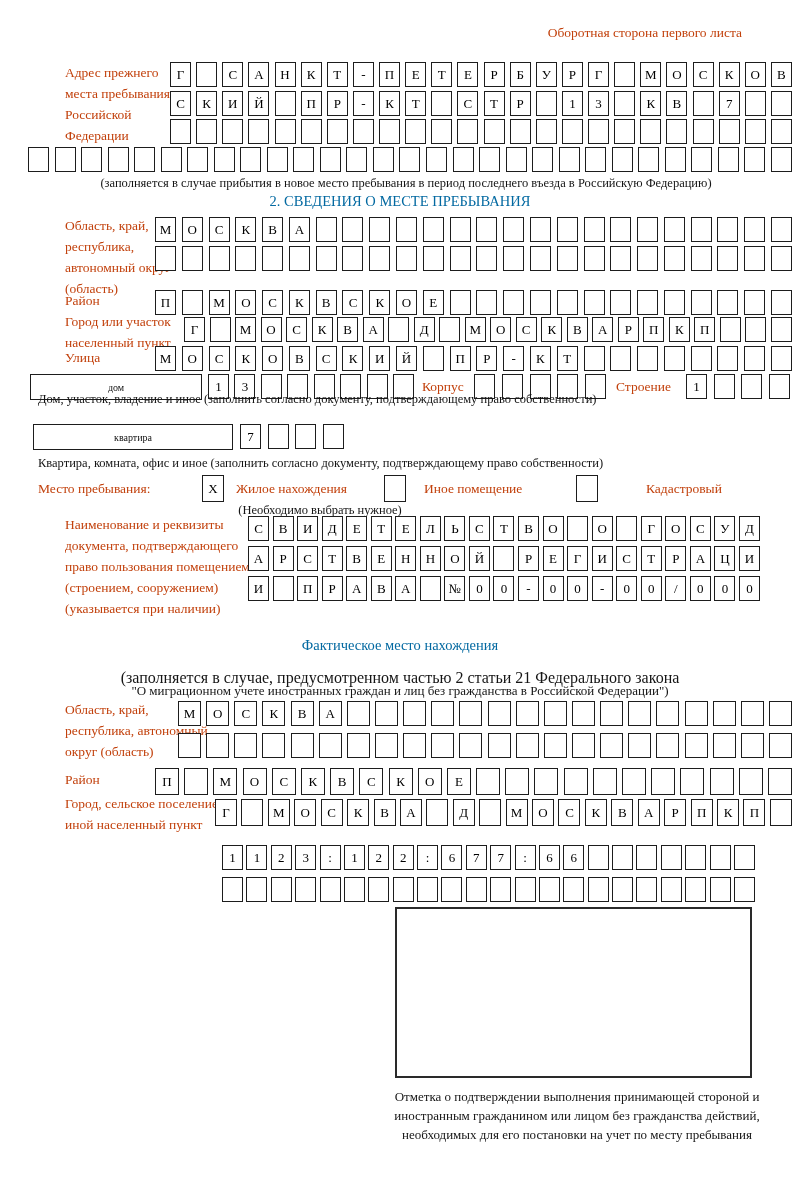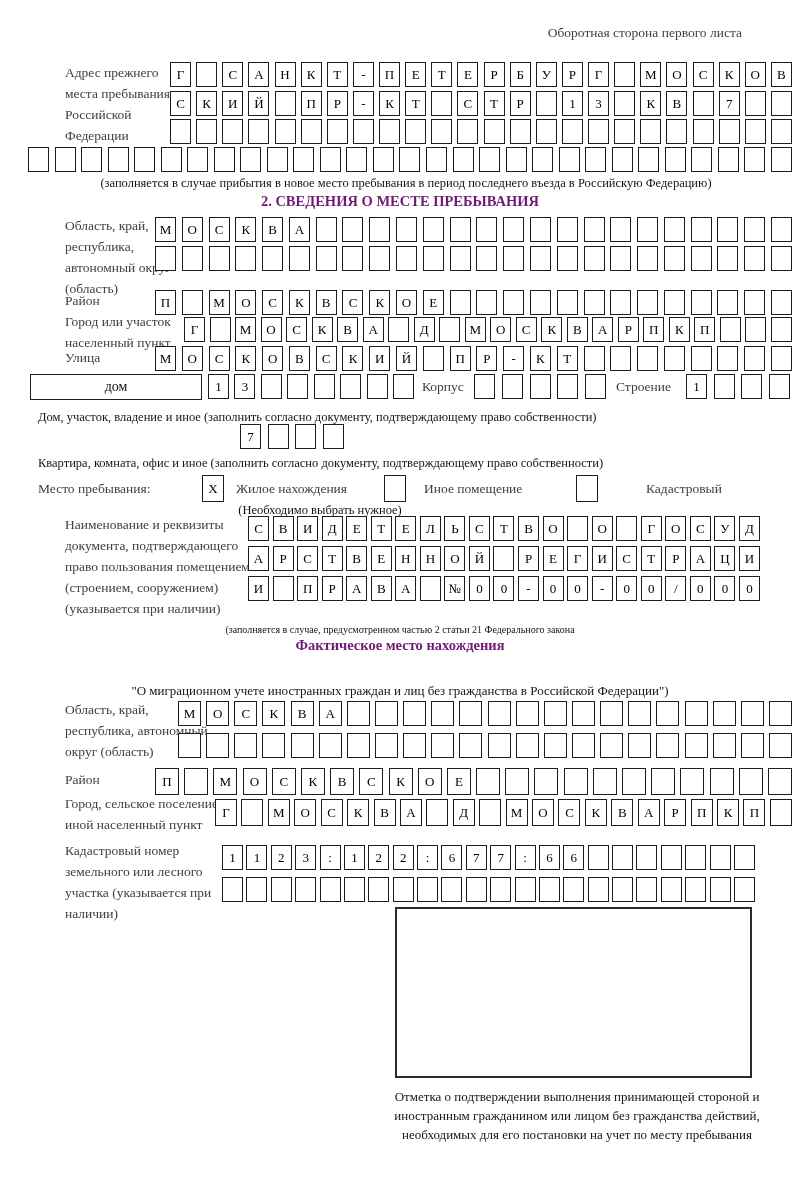--- a/index.html
+++ b/index.html
@@ -1,34 +1,34 @@
 <!DOCTYPE html>
 <html><head>
 <meta charset="utf-8">
 <style>
   html,body{margin:0;padding:0;background:#fff;}
   #page{
     position:relative;width:800px;height:1180px;background:#fff;
     font-family:"Liberation Serif","DejaVu Serif",serif;color:#111;overflow:hidden;
   }
   .abs{position:absolute;}
-  .lbl{font-size:13.5px;line-height:21px;color:#404040;}
+  .lbl{font-size:13.5px;line-height:21px;color:#c2410c;}
   .cap{font-size:12.5px;color:#151515;}
-  .hdg{font-weight:bold;font-size:14.5px;color:#701a75;}
+  .hdg{font-weight:normal;font-size:14.5px;color:#0369a1;}
   .center{left:0;right:0;text-align:center;}
   .boxrow{display:flex;justify-content:space-between;height:26px;}
   .cbox{
     box-sizing:border-box;width:var(--bw,21px);height:var(--bh,25px);
     border:1.6px solid #1d1d1d;background:#fff;
     display:flex;align-items:center;justify-content:center;
     font-size:13px;line-height:1;color:#000;
   }
   .bigcell{
     box-sizing:border-box;border:1.7px solid #1d1d1d;height:26px;
-    display:flex;align-items:center;justify-content:center;font-size:14px;
+    display:flex;align-items:center;justify-content:center;font-size:10px;
   }
   .stampbox{box-sizing:border-box;border:2px solid #2a2a2a;background:#fff;}
 </style>
 </head>
 <body>
 
 <div id="page">
 
   <div class="abs lbl" style="top:22px;left:0;right:58px;text-align:right;">Оборотная сторона первого листа</div>
 
@@ -305,22 +305,25 @@
       <span class="cbox"></span>
       <span class="cbox"></span>
     </div>
   <div class="abs lbl" style="top:376px;left:616px;">Строение</div>
   <div class="abs boxrow" style="top:374px;left:686px;width:104px;">
       <span class="cbox">1</span>
       <span class="cbox"></span>
       <span class="cbox"></span>
       <span class="cbox"></span>
     </div>
-  <div class="abs cap" style="top:410px;left:38px;text-align:center;">Дом, участок, владение и иное (заполнить согласно документу, подтверждающему право собственности)</div>
-
+  <div class="abs cap" style="top:392px;left:38px;text-align:center;">Дом, участок, владение и иное (заполнить согласно документу, подтверждающему право собственности)</div>
+
+  <div class="abs bigcell" style="top:424px;left:33px;width:200px;">
+    <span>квартира</span>
+  </div>
   <div class="abs boxrow" style="top:424px;left:240px;width:104px;">
       <span class="cbox">7</span>
       <span class="cbox"></span>
       <span class="cbox"></span>
       <span class="cbox"></span>
     </div>
   <div class="abs cap" style="top:456px;left:38px;">Квартира, комната, офис и иное (заполнить согласно документу, подтверждающему право собственности)</div>
 
   <div class="abs lbl" style="top:478px;left:38px;">Место пребывания:</div>
   <div class="abs cbox" style="top:475px;left:202px;--bw:22px;--bh:27px;">X</div>
@@ -396,21 +399,21 @@
       <span class="cbox">-</span>
       <span class="cbox">0</span>
       <span class="cbox">0</span>
       <span class="cbox">/</span>
       <span class="cbox">0</span>
       <span class="cbox">0</span>
       <span class="cbox">0</span>
     </div>
 
   <div class="abs hdg center" style="top:637px;">Фактическое место нахождения</div>
-  <div class="abs cap center" style="top:624px;font-size:10px;">(заполняется в случае, предусмотренном частью 2 статьи 21 Федерального закона</div>
+  <div class="abs cap center" style="top:669px;font-size:16px;">(заполняется в случае, предусмотренном частью 2 статьи 21 Федерального закона</div>
   <div class="abs cap center" style="top:683px;font-size:13px;">"О миграционном учете иностранных граждан и лиц без гражданства в Российской Федерации")</div>
 
   <div class="abs lbl" style="top:699px;left:65px;width:145px;">Область, край, республика, автономный округ (область)</div>
   <div class="abs boxrow" style="top:701px;left:178px;width:614px;--bw:23px;">
       <span class="cbox">М</span>
       <span class="cbox">О</span>
       <span class="cbox">С</span>
       <span class="cbox">К</span>
       <span class="cbox">В</span>
       <span class="cbox">А</span>
@@ -501,21 +504,20 @@
       <span class="cbox">К</span>
       <span class="cbox">В</span>
       <span class="cbox">А</span>
       <span class="cbox">Р</span>
       <span class="cbox">П</span>
       <span class="cbox">К</span>
       <span class="cbox">П</span>
       <span class="cbox"></span>
     </div>
 
-  <div class="abs lbl" style="top:840px;left:65px;width:170px;">Кадастровый номер земельного или лесного участка (указывается при наличии)</div>
   <div class="abs boxrow" style="top:845px;left:222px;width:533px;">
       <span class="cbox">1</span>
       <span class="cbox">1</span>
       <span class="cbox">2</span>
       <span class="cbox">3</span>
       <span class="cbox">:</span>
       <span class="cbox">1</span>
       <span class="cbox">2</span>
       <span class="cbox">2</span>
       <span class="cbox">:</span>

